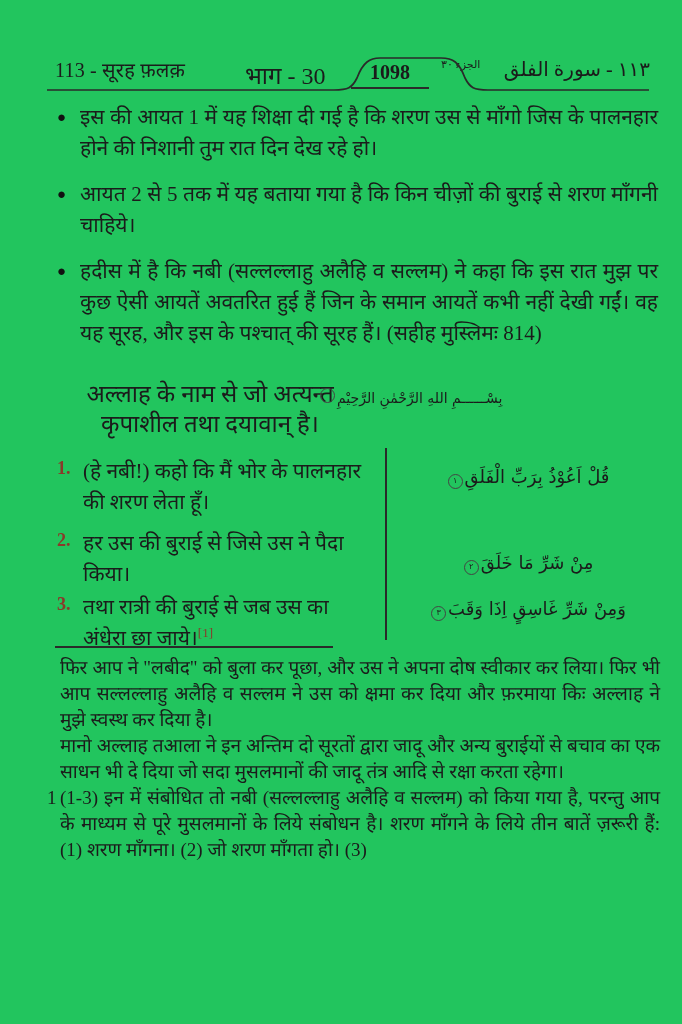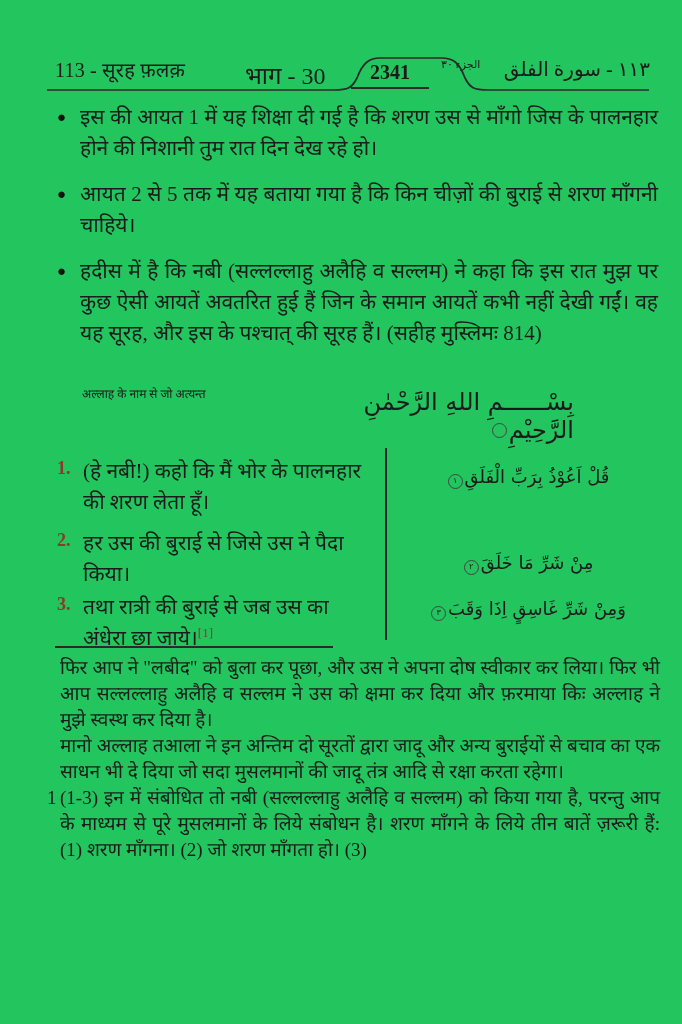--- a/index.html
+++ b/index.html
@@ -18,26 +18,26 @@
   .hdr-juz{position:absolute;left:441px;top:58px;font-size:11px;direction:rtl;}
   .hdr-surah-ar{position:absolute;right:32px;top:57px;font-size:20px;direction:rtl;}
   .hdr-rule{position:absolute;left:0;top:50px;width:682px;height:46px;}
   
   .bullets{position:absolute;top:102px;left:57px;width:601px;}
   .bullet-item{display:flex;margin-bottom:15px;font-size:21px;line-height:31px;}
   .bullet-dot{flex:0 0 23px;font-size:15px;line-height:31px;color:#111;}
   .bullet-text{flex:1;text-align:justify;}
   
   .bis-hindi{
-    position:absolute;left:82px;top:379px;width:256px;
-    font-size:12px;line-height:30px;
+    position:absolute;left:82px;top:379px;width:256px;text-align:center;
+    font-size:24px;line-height:30px;
   }
   .bis-arabic{
-    position:absolute;left:318px;top:388px;width:256px;text-align:right;
-    font-size:24px;direction:rtl;font-family:"DejaVu Sans",sans-serif;
+    position:absolute;left:318px;top:388px;width:256px;text-align:left;
+    font-size:14px;direction:rtl;font-family:"DejaVu Sans",sans-serif;
   }
   
   .verses{position:absolute;left:0;top:448px;width:682px;height:200px;}
   .col-divider{position:absolute;left:385px;top:0;width:2px;height:192px;background:#2a2a2a;}
   .verse-row{position:absolute;left:57px;width:315px;display:flex;}
   .verse-num{flex:0 0 26px;font-size:18px;font-weight:bold;color:#8a3a2a;padding-top:2px;}
   .verse-hindi{flex:1;font-size:21px;line-height:31px;}
   .fn-ref{color:#8a3a2a;font-size:13px;vertical-align:super;line-height:0;}
   .verse-ar{
     position:absolute;left:400px;width:255px;text-align:center;direction:rtl;
@@ -58,21 +58,21 @@
   .fn-item-marker{flex:0 0 13px;}
   .fn-item-text{flex:1;text-align:justify;}
 </style>
 </head>
 <body>
 
 <div id="page">
 
   <div class="hdr-left">113 - सूरह फ़लक़</div>
   <div class="hdr-part">भाग - 30</div>
-  <div class="hdr-page">2341</div>
+  <div class="hdr-page">1098</div>
   <div class="hdr-juz">الجزء ٣٠</div>
   <div class="hdr-surah-ar">١١٣ - سورة الفلق</div>
   <svg class="hdr-rule" viewBox="0 0 682 46" xmlns="http://www.w3.org/2000/svg">
     <path d="M47 40 H334 C348 40 352 38 357 28 C363 12 370 8 380 8 H441 C453 8 459 12 465 28 C470 38 474 40 488 40 H649" fill="none" stroke="#2a2a2a" stroke-width="1.7"></path>
   </svg>
 
   <div class="bullets">
     <div class="bullet-item">
       <span class="bullet-dot">●</span>
       <span class="bullet-text">इस की आयत 1 में यह शिक्षा दी गई है कि शरण उस से माँगो जिस के पालनहार होने की निशानी तुम रात दिन देख रहे हो।</span>
@@ -82,20 +82,21 @@
       <span class="bullet-text">आयत 2 से 5 तक में यह बताया गया है कि किन चीज़ों की बुराई से शरण माँगनी चाहिये।</span>
     </div>
     <div class="bullet-item">
       <span class="bullet-dot">●</span>
       <span class="bullet-text">हदीस में है कि नबी (सल्लल्लाहु अलैहि व सल्लम) ने कहा कि इस रात मुझ पर कुछ ऐसी आयतें अवतरित हुई हैं जिन के समान आयतें कभी नहीं देखी गईं। वह यह सूरह, और इस के पश्चात् की सूरह हैं। (सहीह मुस्लिमः 814)</span>
     </div>
   </div>
 
   <div class="bis-hindi">
     <div>अल्लाह के नाम से जो अत्यन्त</div>
+    <div>कृपाशील तथा दयावान् है।</div>
   </div>
   <div class="bis-arabic">
     <span>بِسْــــــمِ اللهِ الرَّحْمٰنِ الرَّحِيْمِ</span><span class="ayah-circle"></span>
   </div>
 
   <div class="verses">
     <div class="col-divider"></div>
 
     <div class="verse-row v1">
       <span class="verse-num">1.</span>

